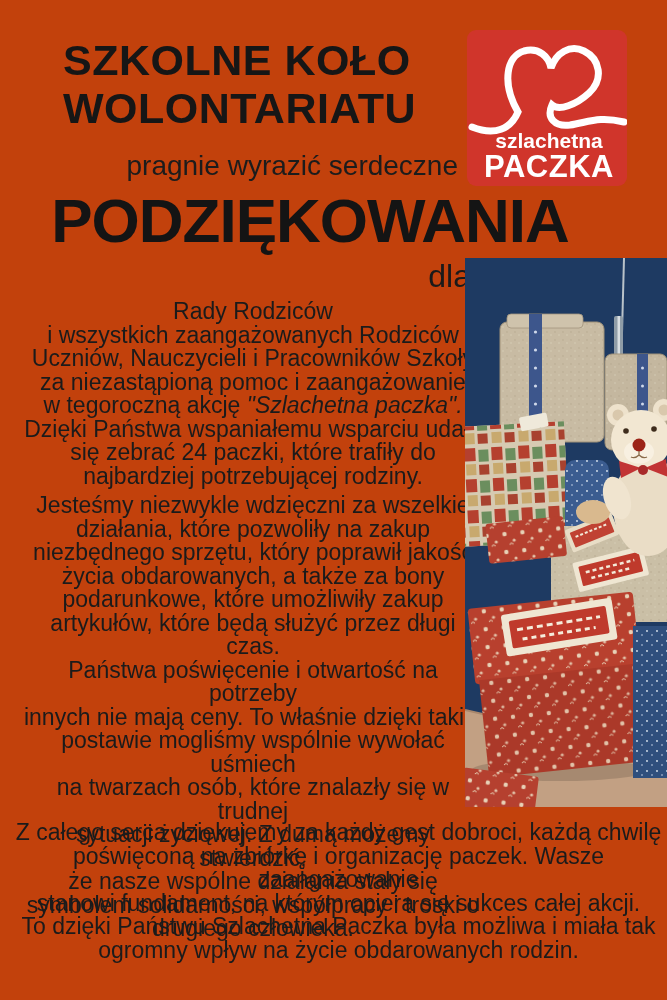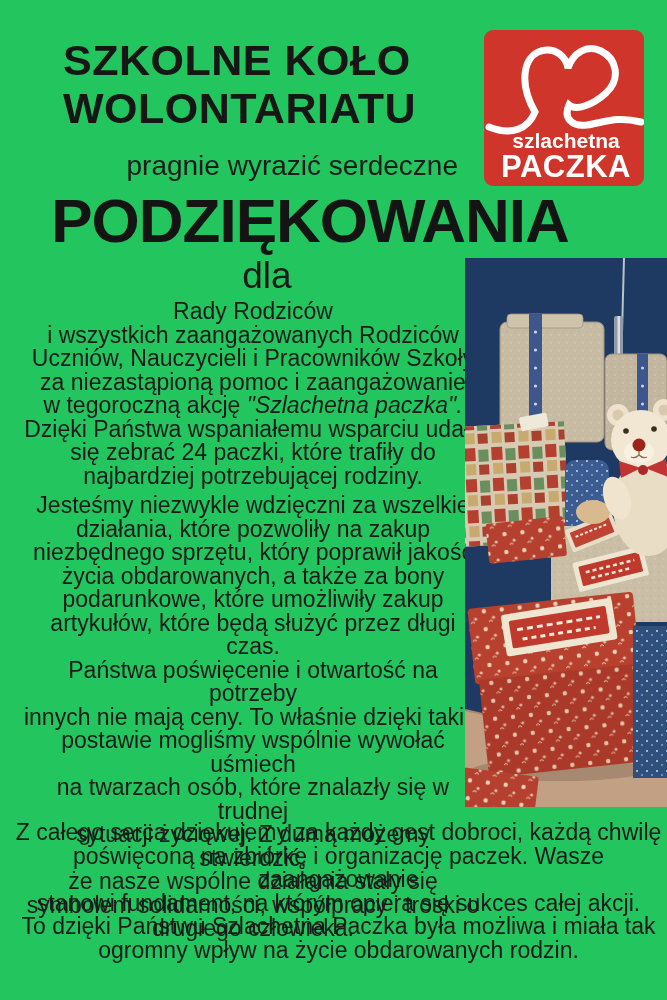--- a/index.html
+++ b/index.html
@@ -1,43 +1,43 @@
 <!DOCTYPE html>
 <html lang="pl"><head>
 <meta charset="utf-8">
 <style>
   html,body{margin:0;padding:0;}
   .poster{
     position:relative;
     width:667px;height:1000px;
-    background:#22c55e;
+    background:#c2410c;
     font-family:"Liberation Sans",sans-serif;
     color:#1a1a1a;
     overflow:hidden;
   }
   .org-title{
     position:absolute;top:36px;left:63px;width:420px;
     font-size:43px;font-weight:bold;line-height:48px;
     letter-spacing:0.5px;white-space:pre-line;color:#161616;
   }
   .subtitle{
     position:absolute;top:149px;left:63px;width:395px;
     font-size:28px;line-height:34px;text-align:right;color:#1c1c1c;
   }
   .logo{
-    position:absolute;top:30px;left:484px;width:136px;height:156px;
+    position:absolute;top:30px;left:467px;width:136px;height:156px;
   }
   .heading{
     position:absolute;top:188px;left:0;width:620px;
     font-size:62px;font-weight:bold;letter-spacing:-1px;
     text-align:center;line-height:66px;color:#141414;
   }
   .preposition{
-    position:absolute;top:260px;left:37px;width:460px;
-    font-size:37px;text-align:center;line-height:32px;
+    position:absolute;top:260px;left:11px;width:460px;
+    font-size:32px;text-align:right;line-height:32px;
   }
   .para{
     font-size:23px;line-height:23.5px;text-align:center;
     white-space:pre-line;color:#1b1b1b;
   }
   .p1{position:absolute;top:300px;left:23px;width:460px;}
   .p2{position:absolute;top:494px;left:23px;width:460px;}
   .p3{position:absolute;top:821px;left:10px;width:657px;}
   .it{font-style:italic;}
   .signoff{

